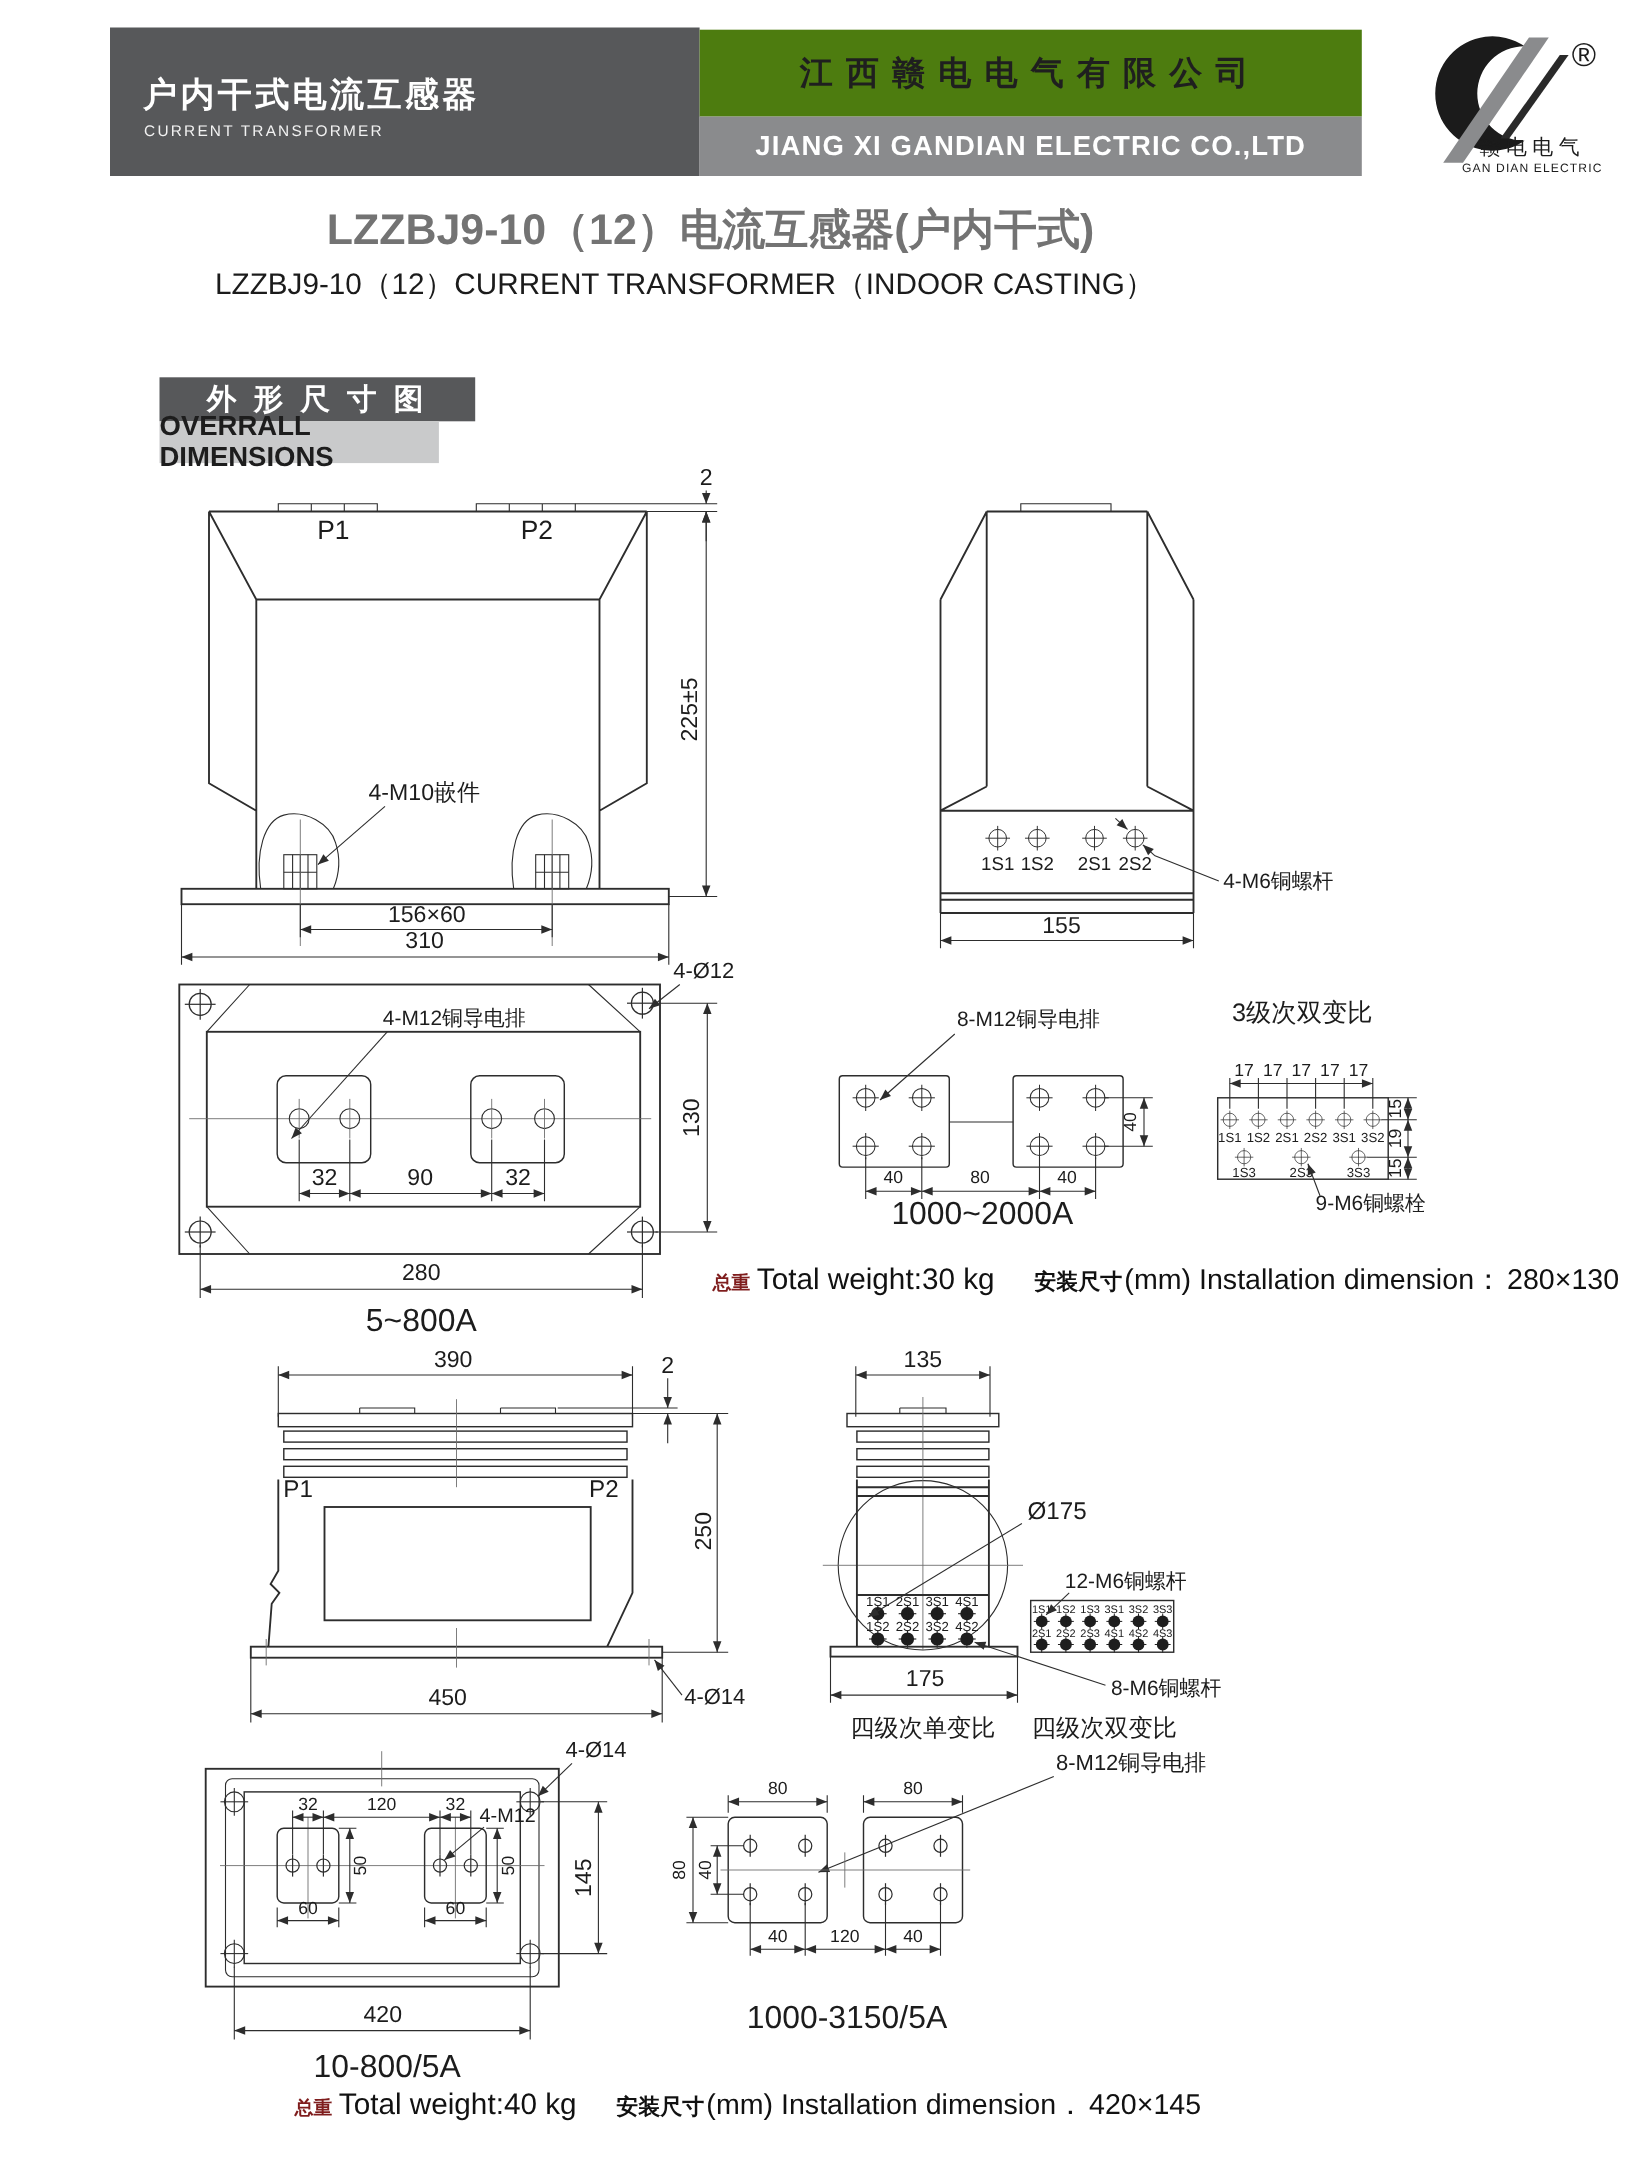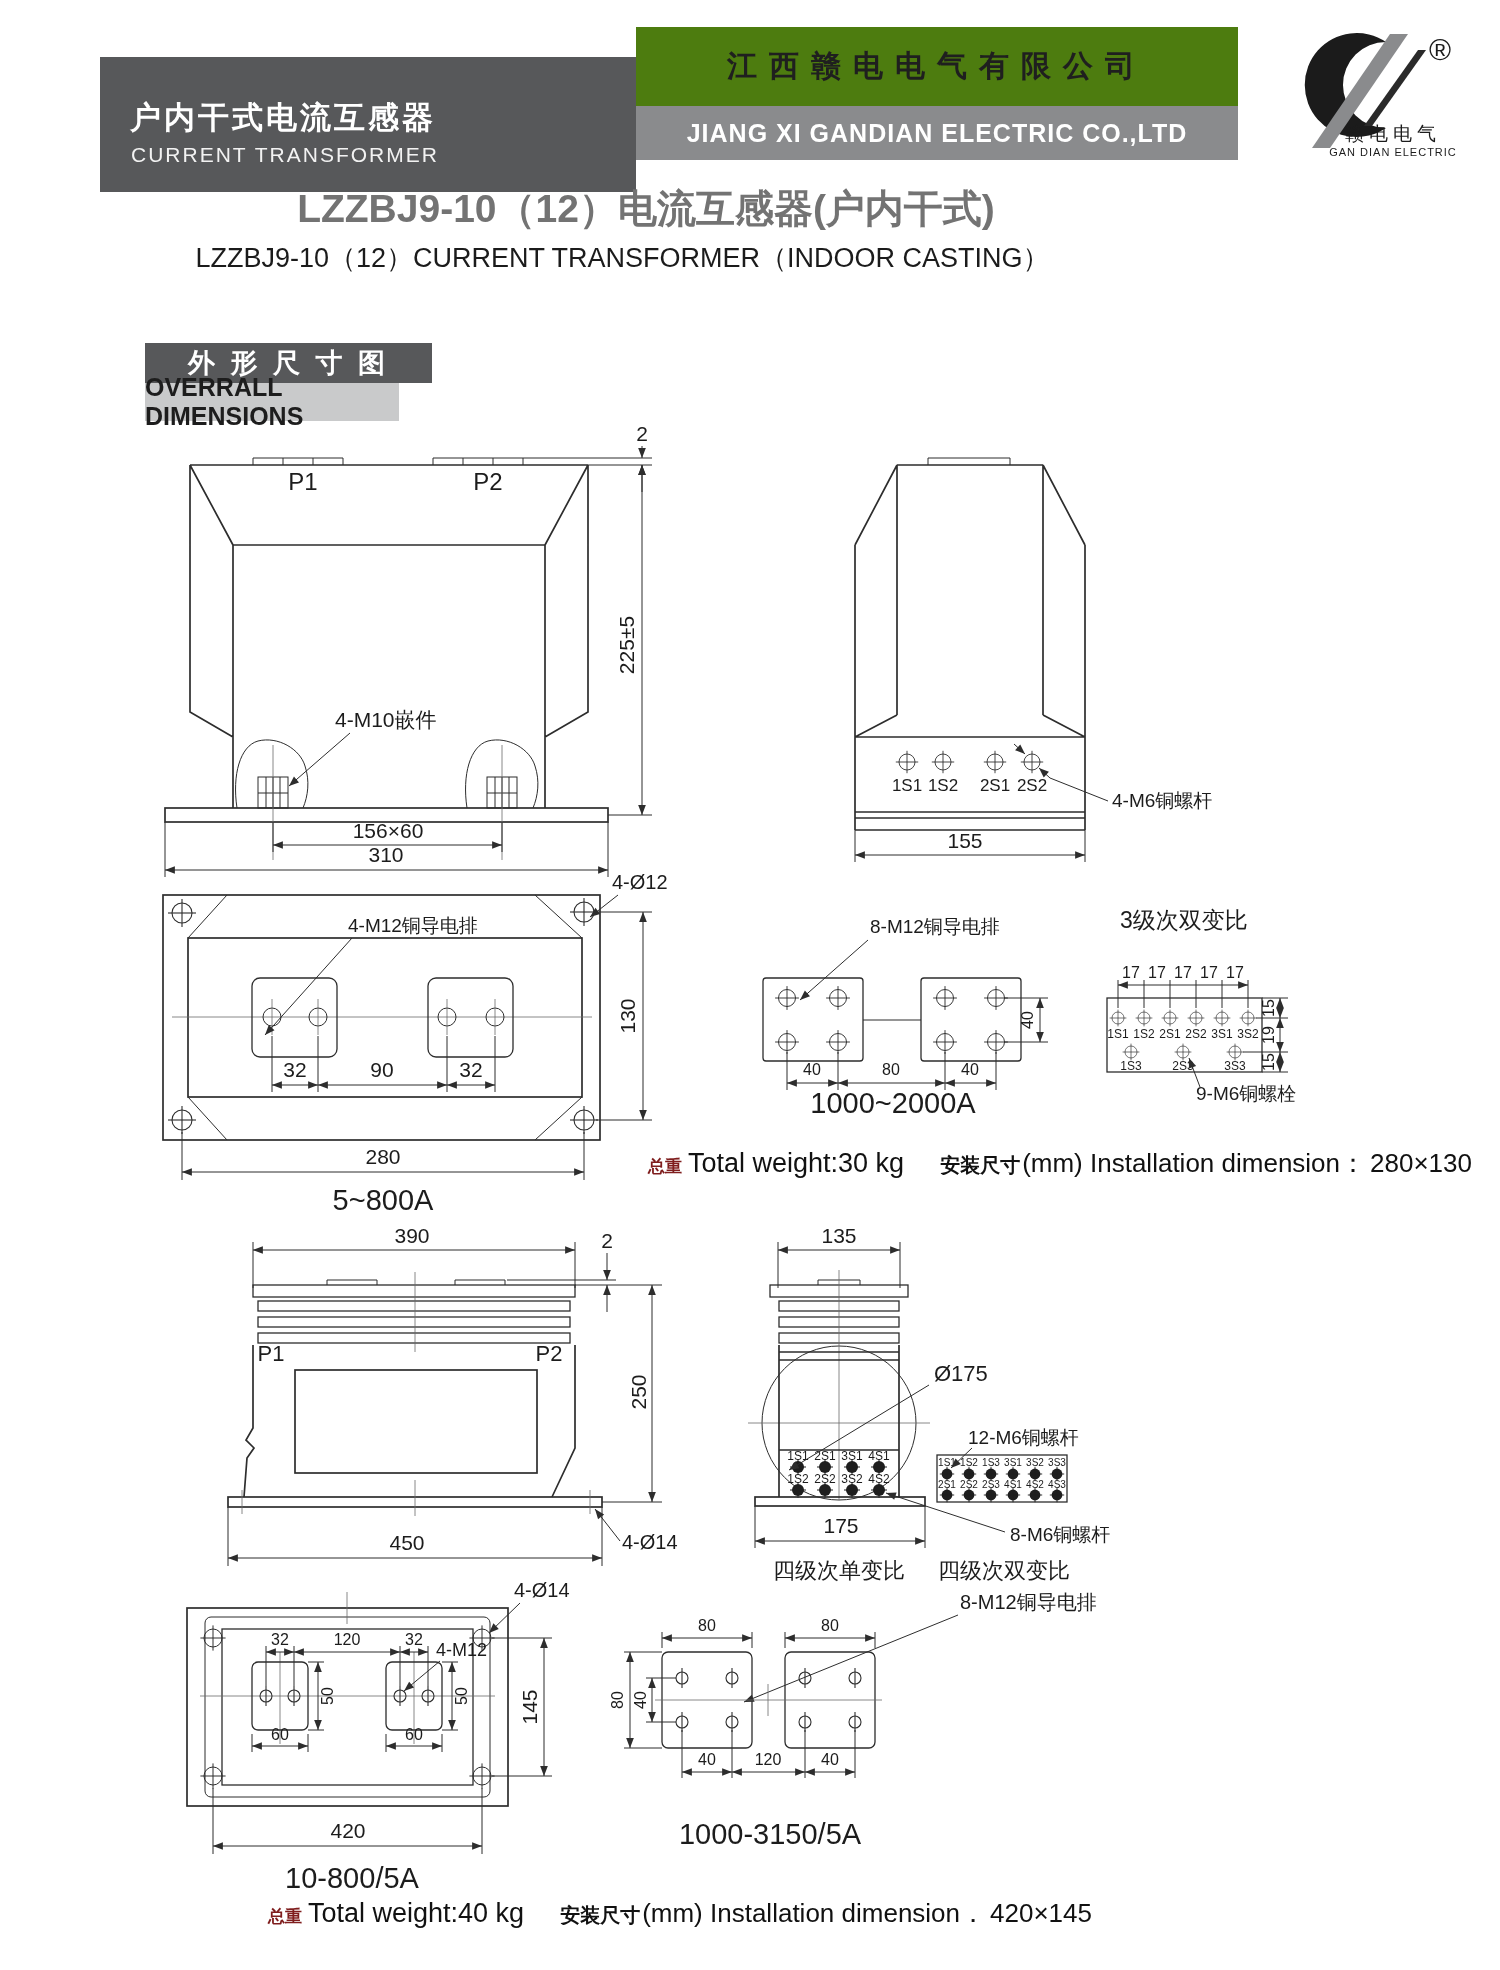--- a/index.html
+++ b/index.html
@@ -1,21 +1,21 @@
 <!DOCTYPE html>
 <html><head>
 <meta charset="utf-8">
 <style>
   html,body{margin:0;padding:0;background:#e8e8e8;}
   .page{position:relative;width:1500px;height:1970px;background:#ffffff;overflow:hidden;
         font-family:"Liberation Sans",sans-serif;margin:0 auto;}
   
-  .hdr-left{position:absolute;left:100px;top:25px;width:536px;height:135px;background:#57585a;color:#fff;margin-top:32px;}
+  .hdr-left{position:absolute;left:100px;top:25px;width:536px;height:135px;background:#57585a;color:#fff;}
   .hdr-left .cn{position:absolute;left:30px;top:40px;font-size:31px;font-weight:bold;letter-spacing:3px;}
-  .hdr-left .en{position:absolute;left:31px;top:86px;font-size:21px;letter-spacing:2px;color:#f2f2f2;}
+  .hdr-left .en{position:absolute;left:31px;top:86px;font-size:14px;letter-spacing:2px;color:#f2f2f2;}
   .hdr-mid-top{position:absolute;left:636px;top:27px;width:602px;height:79px;background:#4d7c0f;
                display:flex;align-items:center;justify-content:center;}
   .hdr-mid-top span{font-size:30px;font-weight:bold;color:#1f1f1f;letter-spacing:12px;}
   .hdr-mid-bot{position:absolute;left:636px;top:106px;width:602px;height:54px;background:#8a8b8d;
                display:flex;align-items:center;justify-content:center;}
   .hdr-mid-bot span{font-size:25px;font-weight:bold;color:#fff;letter-spacing:1px;}
   .logo{position:absolute;left:1268px;top:28px;width:200px;height:135px;}
   
   .title-main{position:absolute;left:0;top:182px;width:1230px;text-align:center;
               font-size:39px;font-weight:bold;color:#737373;margin-left:31px;}

